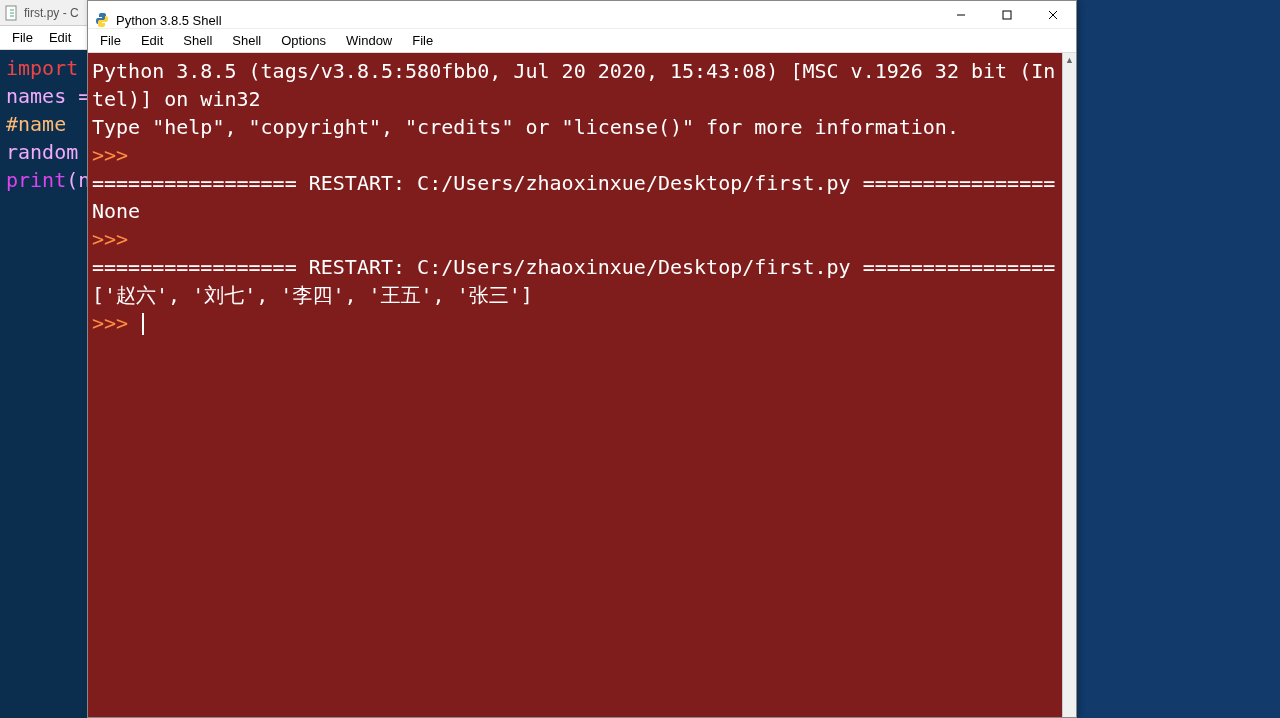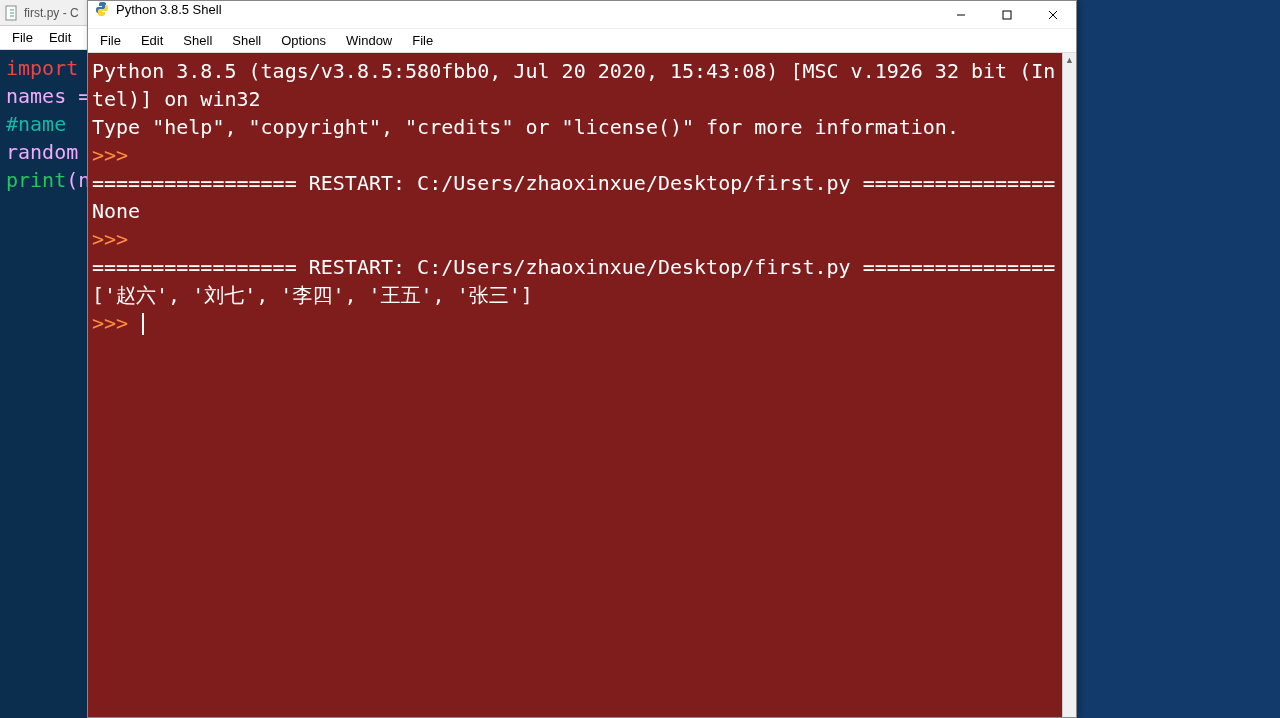--- a/index.html
+++ b/index.html
@@ -52,39 +52,39 @@
   .window-back .menubar span { padding: 2px 8px; }
   .window-back .code-area {
     padding: 4px 6px;
     font-family: Consolas, monospace;
     font-size: 20px;
     line-height: 28px;
     white-space: pre;
   }
   .code-orange { color: #ef4444; }
   .code-white  { color: #f0abfc; margin-top: 37px; }
-  .code-red    { color: #14b8a6; }
-  .code-blue   { color: #22c55e; }
+  .code-red    { color: #fdba74; }
+  .code-blue   { color: #d946ef; }
 
   
   .window-front {
     position: absolute;
     left: 87px;
     top: 0;
     width: 990px;
     height: 718px;
     background: #fff;
     border: 1px solid #888;
     box-shadow: 2px 0 6px rgba(0,0,0,0.3);
   }
   .window-front .titlebar {
     height: 28px;
     background: #fff;
     display: flex;
-    align-items: flex-start;
+    align-items: flex-end;
     justify-content: space-between;
     padding-left: 6px;
     border-bottom: 1px solid #eee;
   }
   .window-front .titlebar .title-left {
     display: flex;
     align-items: center;
     font-size: 13px;
     color: #000;
   }

